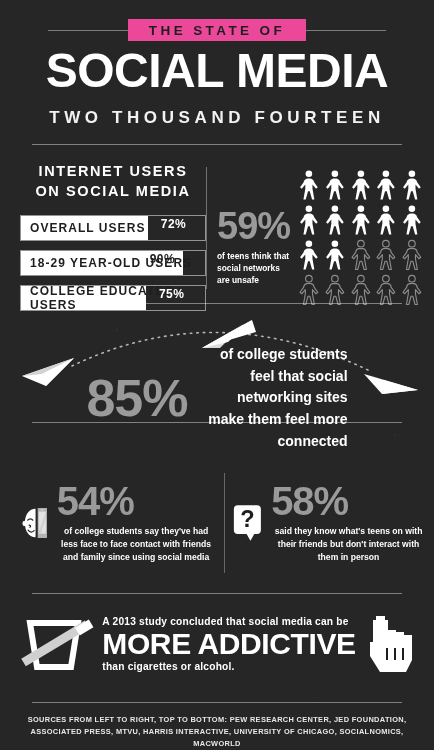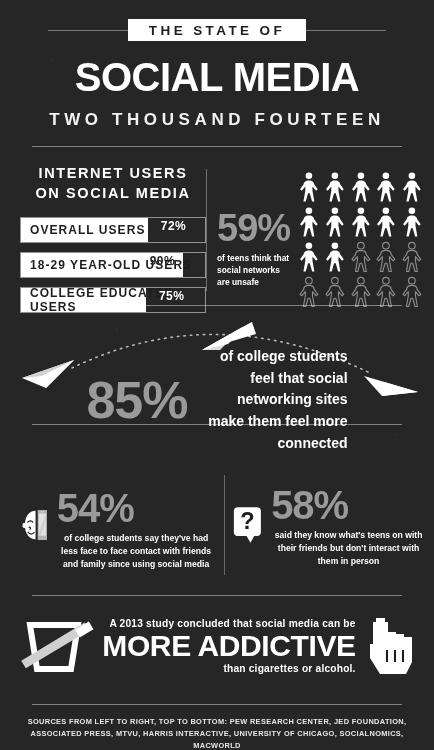--- a/index.html
+++ b/index.html
@@ -21,28 +21,28 @@
   }
   .page { width:434px; height:750px; position:relative; }
 
   .rule { height:1px; background:rgba(255,255,255,.42); margin:0 auto; }
 
   
   .header { padding-top:17px; position:relative; }
   .eyebrow-wrap { position:relative; height:26px; display:flex; align-items:center; justify-content:center; }
   .eyebrow-rule { position:absolute; left:48px; right:48px; top:13px; height:1px; background:rgba(255,255,255,.4); }
   .eyebrow {
-    position:relative; background:#ffffff; color:#1e1e1e;
+    position:relative; background:#ec4899; color:#1e1e1e;
     font-size:13.5px; font-weight:bold; letter-spacing:3.4px;
     padding:4px 21px 3px;
   }
   .title {
     text-align:center; color:#fff; font-weight:bold;
-    font-size:40px; letter-spacing:-0.5px; line-height:1;
-    margin-top:14px;
+    font-size:48px; letter-spacing:-0.5px; line-height:1;
+    margin-top:4px;
   }
   .subtitle {
     text-align:center; color:#f2f2f2; font-weight:bold;
     font-size:17px; letter-spacing:4.6px; margin-top:13px;
   }
   .header-rule { margin-top:16px; width:370px; }
 
   
   .sec1 { display:flex; padding:16px 0 0 0; height:158px; }
   .sec1-left { width:206px; padding-left:20px; }
@@ -92,32 +92,32 @@
   .arc-svg { position:absolute; left:0; top:0; }
   .sec2-content {
     position:absolute; left:0; right:0; top:40px;
     display:flex; align-items:center; justify-content:center; gap:10px;
   }
   .sec2-pct { color:#9a9a9a; font-weight:bold; font-size:52px; line-height:.9; letter-spacing:-1px; }
   .sec2-desc { color:#fff; font-weight:bold; font-size:14px; line-height:1.55; text-align:right; width:150px; }
 
   
   .sec3 { display:flex; height:140px; align-items:center; }
-  .sec3-col { flex:1; display:flex; align-items:flex-end; padding:0 8px; }
+  .sec3-col { flex:1; display:flex; align-items:center; padding:0 8px; }
   .sec3-col.left { padding-left:22px; }
   .sec3-divider { width:1px; align-self:stretch; background:rgba(255,255,255,.3); margin:20px 0; }
   .sec3-text { padding-left:9px; }
   .sec3-pct { color:#9a9a9a; font-weight:bold; font-size:40px; line-height:.95; letter-spacing:-1px; }
   .sec3-desc { color:#fff; font-weight:bold; font-size:8.6px; line-height:1.5; margin-top:5px; }
   .sec3-col.left .sec3-desc { text-align:center; }
   .sec3-col.right .sec3-desc { text-align:center; }
 
   
   .sec4 { height:100px; display:flex; align-items:center; justify-content:center; gap:6px; position:relative; }
-  .sec4-text { text-align:right; }
+  .sec4-text { text-align:left; }
   .sec4-top { color:#fff; font-weight:bold; font-size:10.2px; letter-spacing:.2px; }
   .sec4-main { color:#fff; font-weight:bold; font-size:30px; letter-spacing:-0.4px; line-height:1.12; }
   .sec4-bottom { color:#fff; font-weight:bold; font-size:10.2px; letter-spacing:.2px; }
 
   
   .footer { padding-top:8px; }
   .footer .rule { width:370px; }
   .sources {
     color:#e8e8e8; font-weight:bold; font-size:7.4px; letter-spacing:.35px;
     line-height:1.6; text-align:center; padding:11px 18px 0;

